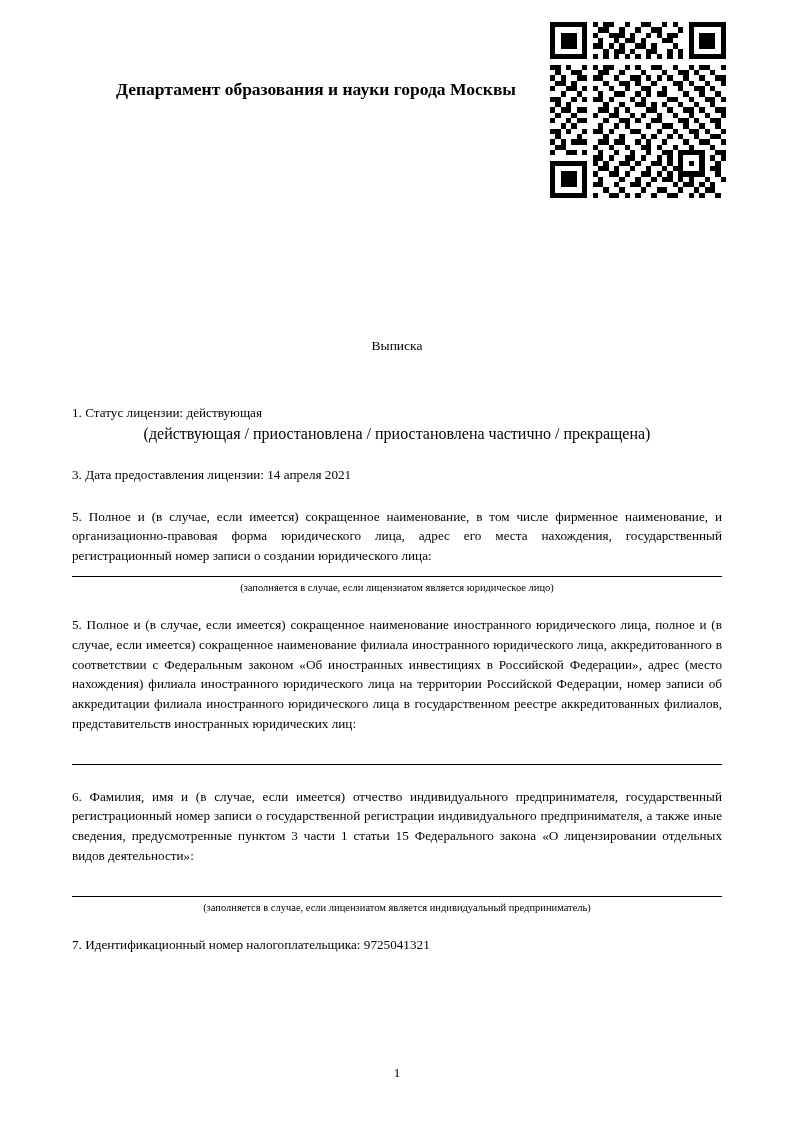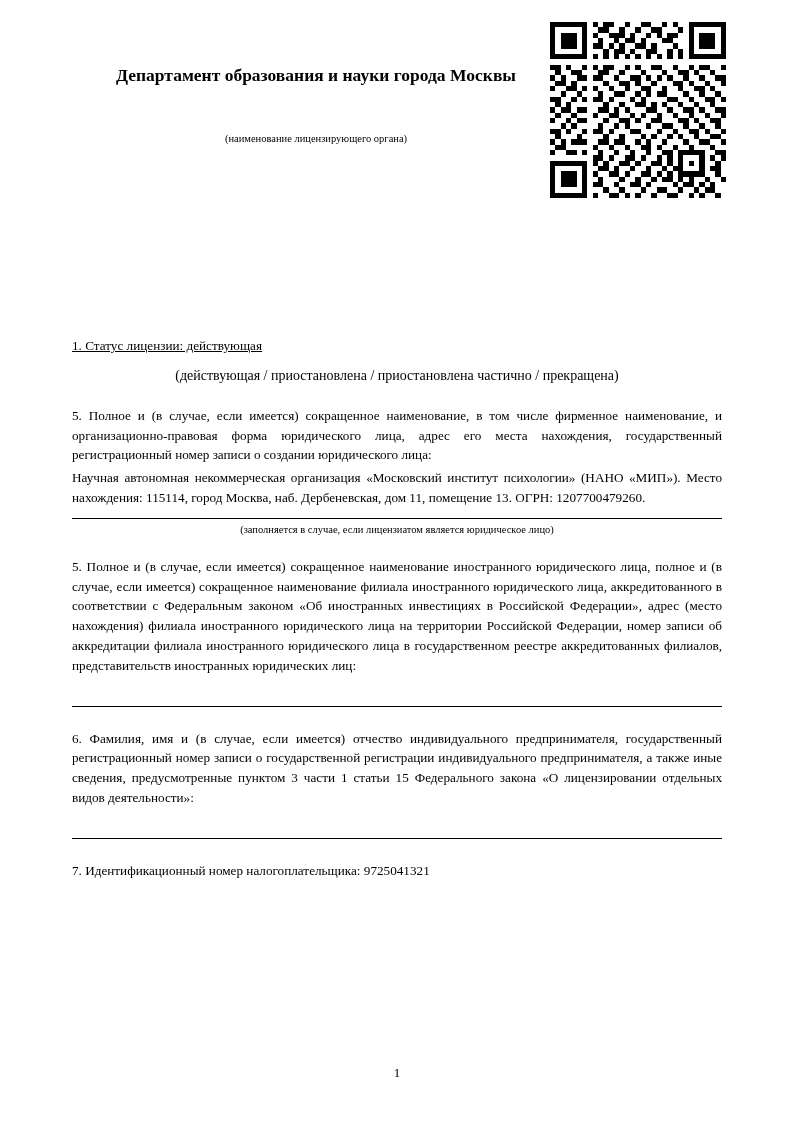--- a/index.html
+++ b/index.html
@@ -24,21 +24,21 @@
   }
 
   
   .header-zone {
     position: relative;
     height: 270px;
   }
   .org-title {
     position: absolute;
     left: 34px;
-    top: 64px;
+    top: 78px;
     width: 420px;
     text-align: center;
     font-size: 17.5px;
     font-weight: bold;
     line-height: 1.35;
   }
   .org-caption {
     position: absolute;
     left: 34px;
     top: 132px;
@@ -68,25 +68,25 @@
   }
   .doc-title .line2 { white-space: nowrap; }
 
   
   .item {
     font-size: 13.2px;
     line-height: 1.5;
     text-align: justify;
     margin-top: 22px;
   }
-  .item.first { margin-top: 46px; text-decoration: underline; }
+  .item.first { margin-top: 46px; }
   .sub-caption {
     text-align: center;
-    font-size: 14px;
-    margin-top: 12px;
+    font-size: 16px;
+    margin-top: 2px;
   }
   .justify-block {
     text-align: justify;
     text-justify: inter-word;
   }
   .blank-line {
     border-top: 1px solid #000;
     margin-top: 30px;
     margin-bottom: 0;
     height: 0;
@@ -112,21 +112,20 @@
     font-size: 13px;
   }
 </style>
 </head>
 <body>
 
 <div class="page">
 
   <div class="header-zone">
     <div class="org-title">Департамент образования и науки города Москвы</div>
-    <div class="org-caption">(наименование лицензирующего органа)</div>
 
     <div class="qr-box">
       <svg width="176" height="176" viewBox="0 0 33 33" shape-rendering="crispEdges" aria-hidden="true">
         <rect width="33" height="33" fill="#ffffff"></rect>
         <g fill="#000000">
 
           <rect x="0" y="0" width="7" height="1"></rect>
             <rect x="0" y="6" width="7" height="1"></rect>
           <rect x="0" y="0" width="1" height="7"></rect>
             <rect x="6" y="0" width="1" height="7"></rect>
@@ -437,34 +436,36 @@
             <rect x="22" y="32" width="2" height="1"></rect>
           <rect x="26" y="32" width="1" height="1"></rect>
             <rect x="28" y="32" width="1" height="1"></rect>
           <rect x="31" y="32" width="1" height="1"></rect>
         </g>
       </svg>
     </div>
   </div>
 
   <div class="doc-title">
+    <div>Выписка</div>
   </div>
 
   <div class="item first">1. Статус лицензии: действующая</div>
   <div class="sub-caption">(действующая / приостановлена / приостановлена частично / прекращена)</div>
 
 
+  <div class="item">3. Дата предоставления лицензии: 14 апреля 2021</div>
 
   <div class="item justify-block">5. Полное и (в случае, если имеется) сокращенное наименование, в том числе фирменное наименование, и организационно-правовая форма юридического лица, адрес его места нахождения, государственный регистрационный номер записи о создании юридического лица:</div>
-  <div class="entity-info">Научная автономная некоммерческая организация  «Московский институт психологии» (НАНО «МИП»). Место нахождения: 115114, город Москва, наб. Дербеневская, дом 11, помещение 13. ОГРН: 1207700479260.</div>
   <div class="blank-line tight"></div>
   <div class="caption-under">(заполняется в случае, если лицензиатом является юридическое лицо)</div>
 
   <div class="item justify-block">5. Полное и (в случае, если имеется) сокращенное наименование иностранного юридического лица, полное и (в случае, если имеется) сокращенное наименование филиала иностранного юридического лица, аккредитованного в соответствии с Федеральным законом «Об иностранных инвестициях в Российской Федерации», адрес (место нахождения) филиала иностранного юридического лица на территории Российской Федерации, номер записи об аккредитации филиала иностранного юридического лица в государственном реестре аккредитованных филиалов, представительств иностранных юридических лиц:</div>
   <div class="blank-line"></div>
 
   <div class="item justify-block">6. Фамилия, имя и (в случае, если имеется) отчество индивидуального предпринимателя, государственный регистрационный номер записи о государственной регистрации индивидуального предпринимателя, а также иные сведения, предусмотренные пунктом 3 части 1 статьи 15 Федерального закона «О лицензировании отдельных видов деятельности»:</div>
   <div class="blank-line"></div>
+  <div class="caption-under">(заполняется в случае, если лицензиатом является индивидуальный предприниматель)</div>
 
   <div class="item">7. Идентификационный номер налогоплательщика: 9725041321</div>
 
   <div class="page-number">1</div>
 </div>
 
 </body></html>

